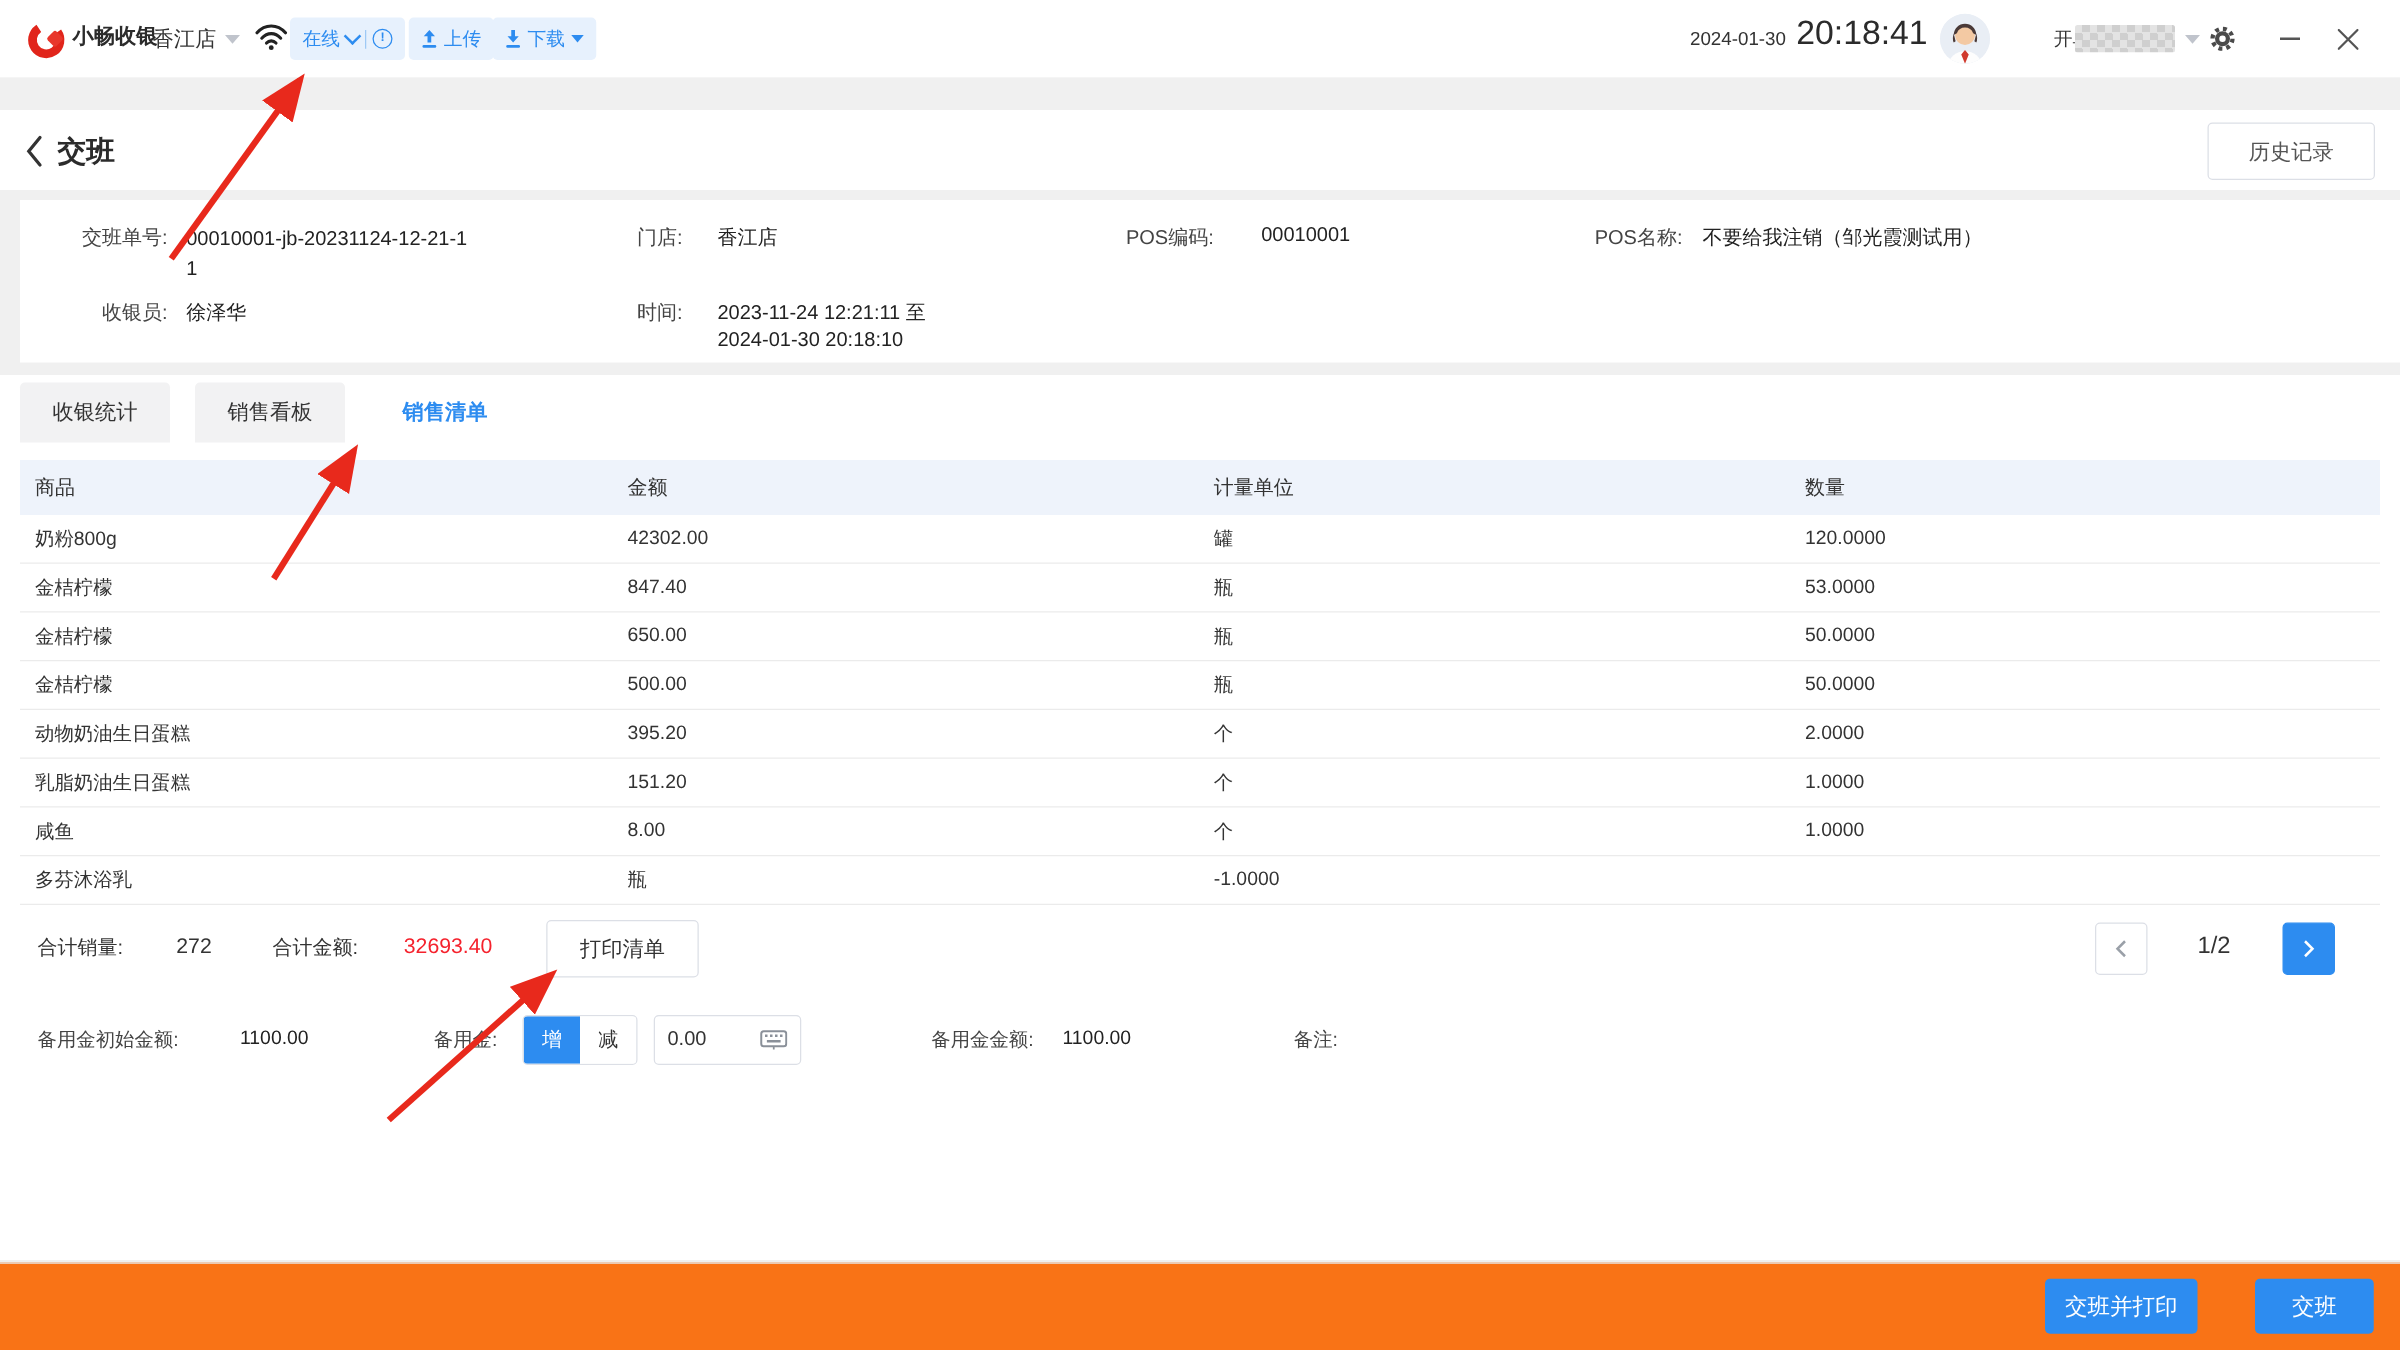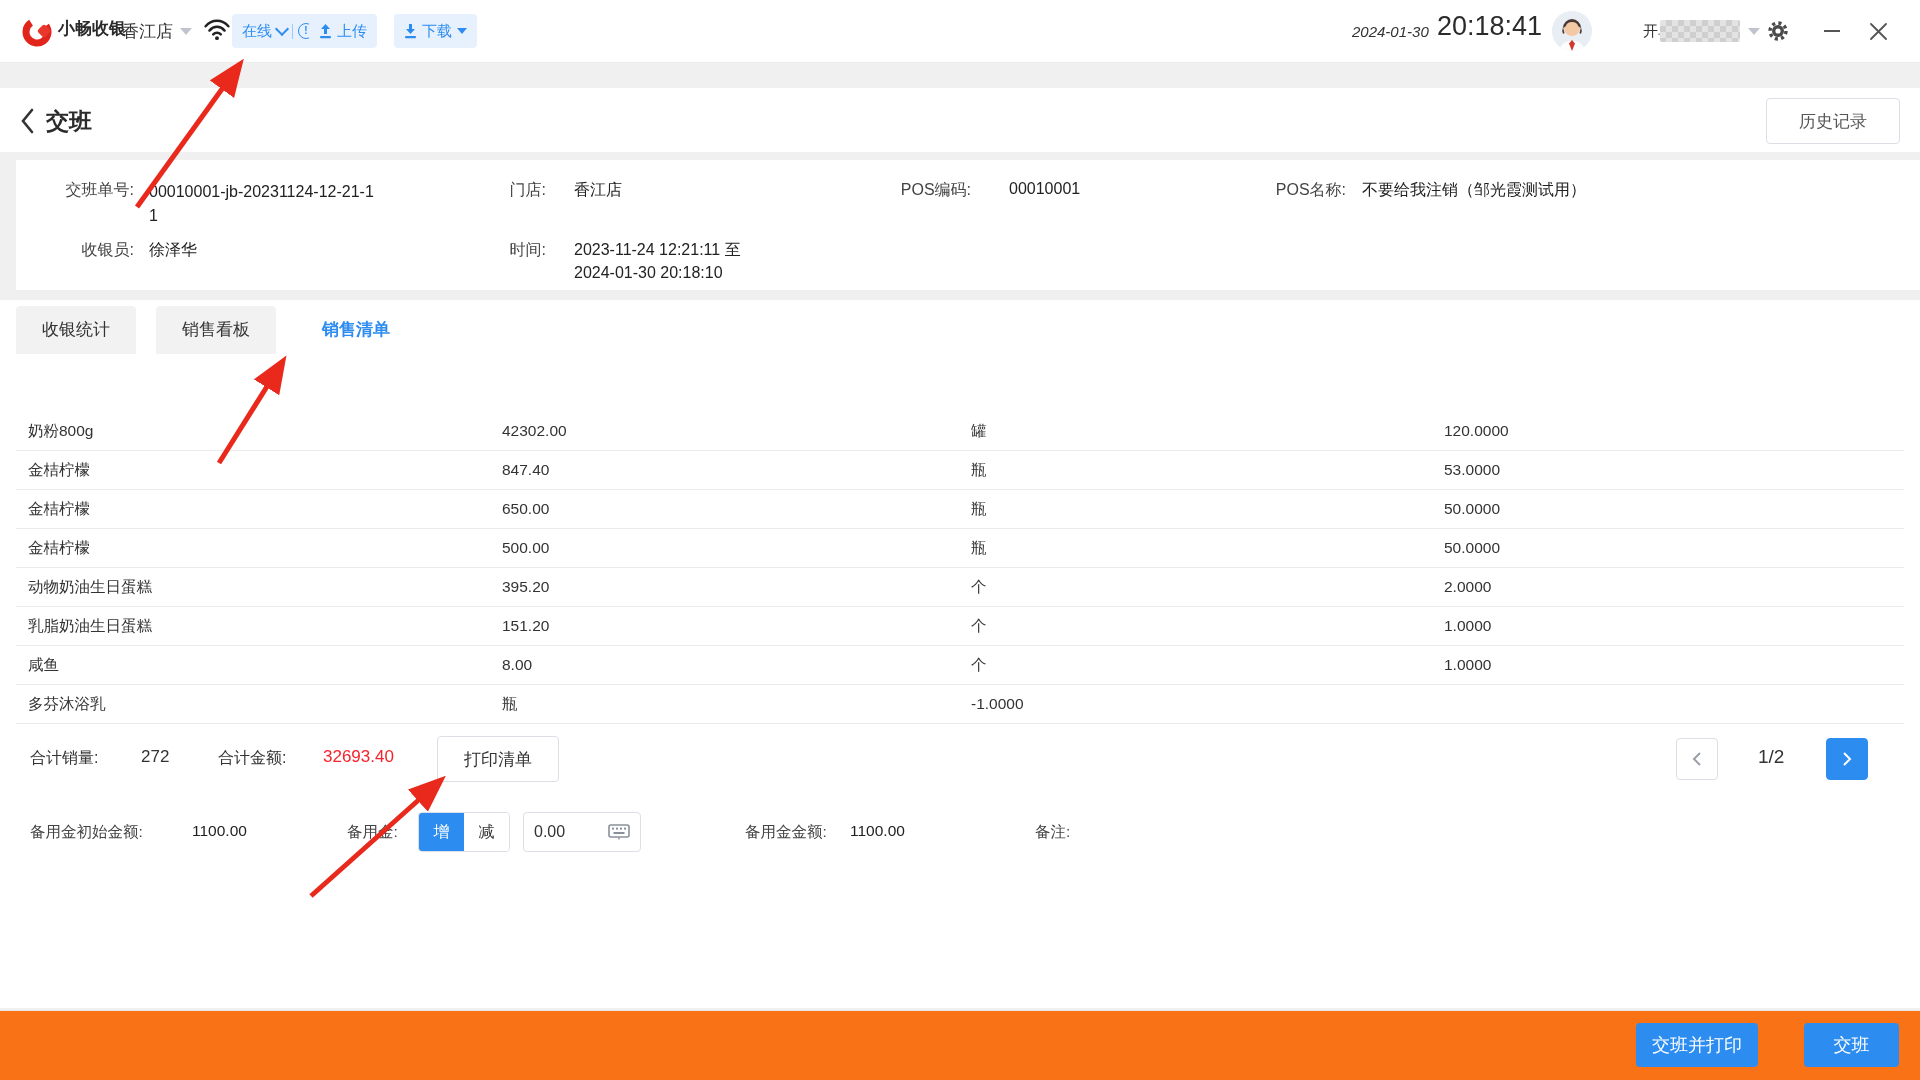--- a/index.html
+++ b/index.html
@@ -8,27 +8,27 @@
   .abs{position:absolute;}
 
   
   .topbar{position:absolute;left:0;top:0;width:1920px;height:62px;background:#fff;border-bottom:1px solid #ececec;}
   .app-name{position:absolute;left:58px;top:17px;font-size:17px;font-weight:bold;color:#2b2b2b;}
   .store-name{position:absolute;left:122px;top:20px;font-size:17px;color:#333;}
   .caret{width:0;height:0;border-left:6px solid transparent;border-right:6px solid transparent;border-top:7px solid #c0c4cc;display:inline-block;}
   .store-caret{position:absolute;left:180px;top:28px;}
   .pill{position:absolute;top:14px;height:34px;background:#e7f1fd;border-radius:4px;display:flex;align-items:center;gap:5px;padding:0 10px;color:#2d8cf0;font-size:15px;cursor:pointer;}
   .pill-online{left:232px;}
-  .pill-upload{left:309px;}
+  .pill-upload{left:327px;}
   .pill-download{left:394px;}
   .online-chevron{width:8px;height:8px;border-left:2px solid #2d8cf0;border-bottom:2px solid #2d8cf0;transform:rotate(-45deg);margin-top:-4px;}
   .pill-divider{width:1px;height:15px;background:#9ec9f5;}
   .info-circle{width:14px;height:14px;border:1.6px solid #2d8cf0;border-radius:50%;font-size:10px;line-height:13px;text-align:center;color:#2d8cf0;font-weight:bold;}
   .blue-caret{border-top-color:#2d8cf0;border-left-width:5px;border-right-width:5px;border-top-width:6px;}
-  .date-txt{position:absolute;left:1352px;top:23px;font-size:15px;color:#333;font-style:italic;}
+  .date-txt{position:absolute;left:1352px;top:23px;font-size:15px;color:#333;}
   .time-txt{position:absolute;left:1437px;top:11px;font-size:27px;color:#2b2b2b;}
   .avatar{position:absolute;left:1552px;top:11px;width:40px;height:40px;border-radius:50%;overflow:hidden;background:#e9eef5;}
   .operator-label{position:absolute;left:1600px;top:22px;font-size:15px;color:#333;margin-left:43px;}
   .blur-block{position:absolute;left:1660px;top:20px;width:80px;height:22px;border-radius:2px;
     background:repeating-conic-gradient(#cfcfcf 0% 25%, #e3e3e3 0% 50%) 0 0/12px 12px;}
   .operator-caret{position:absolute;left:1748px;top:28px;}
   .win-btn{position:absolute;top:0;height:62px;display:flex;align-items:center;justify-content:center;width:40px;cursor:pointer;}
   .gear-btn{left:1758px;} .min-btn{left:1812px;} .close-btn{left:1858px;}
   .min-glyph{width:16px;height:2px;background:#555;}
 
@@ -196,20 +196,26 @@
     <span class="ivalue" style="left:558px;top:104px;">2024-01-30 20:18:10</span>
   </div>
 
   <div class="maincard">
     <div class="tabs">
       <div class="tab"><span>收银统计</span></div>
       <div class="tab"><span>销售看板</span></div>
       <div class="tab active"><span>销售清单</span></div>
     </div>
 
+    <div class="thead">
+      <span>商品</span>
+      <span>金额</span>
+      <span>计量单位</span>
+      <span>数量</span>
+    </div>
 
     <div class="trow" style="top:112px;">
       <span>奶粉800g</span>
         <span>42302.00</span>
         <span>罐</span>
         <span>120.0000</span>
     </div>
     <div class="trow" style="top:151px;">
       <span>金桔柠檬</span>
         <span>847.40</span>

